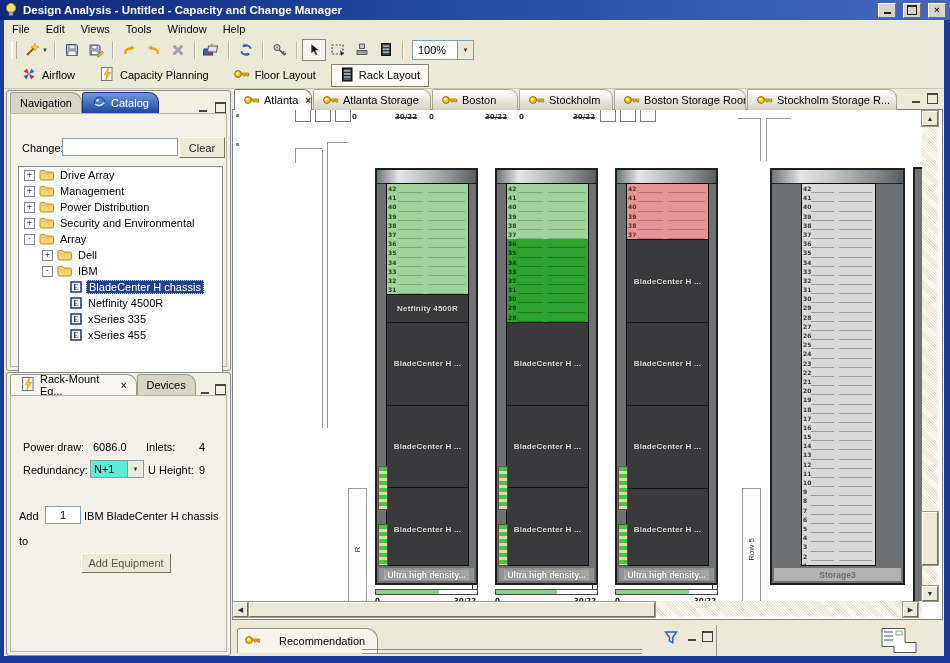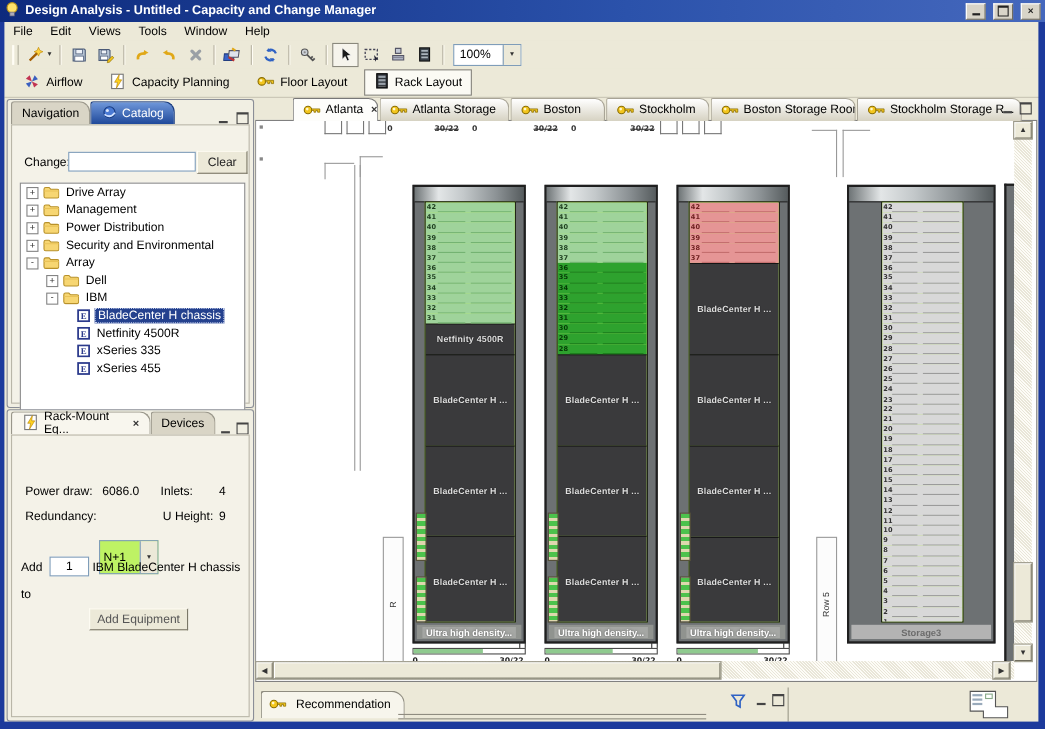--- a/index.html
+++ b/index.html
@@ -45,25 +45,25 @@
   .btn3d{background:#ece9d8;border:1px solid #7a7767;border-top-color:#fffdf4;border-left-color:#fffdf4;
          font:11px "Liberation Sans",sans-serif;color:#222;display:flex;align-items:center;justify-content:center;}
   #treebox{background:#fff;border:1px solid #8a8a8a;overflow:hidden;}
   .trow{height:16px;display:flex;align-items:center;gap:4px;white-space:nowrap;}
   .expander{width:9px;height:9px;border:1px solid #848484;background:#fff;font:8px/7px "DejaVu Sans Mono",monospace;
             text-align:center;color:#333;flex:none;}
   .tlabel{padding:0 2px;}
   .tlabel.sel{background:#24418e;color:#fff;border:1px dotted #c9d2ee;}
   
   .flabel{position:absolute;color:#000;}
-  .combo{position:absolute;display:flex;align-items:center;border:1px solid #7f9db9;background:#bef264;height:31px;box-sizing:border-box;margin-top:31px;}
+  .combo{position:absolute;display:flex;align-items:center;border:1px solid #7f9db9;background:#5eead4;height:18px;box-sizing:border-box;}
   .combo .cv{flex:1;padding:0 3px;overflow:hidden;white-space:nowrap;}
   
   #edframe{left:232px;top:109px;width:709px;height:509px;border:1px solid #808080;background:#fff;}
-  #edtabs{left:234px;top:88px;height:22px;display:flex;align-items:flex-end;margin-left:32px;}
+  #edtabs{left:234px;top:88px;height:22px;display:flex;align-items:flex-end;}
   .etab{display:flex;align-items:center;gap:4px;height:21px;padding:0 8px;box-sizing:border-box;
         background:linear-gradient(180deg,#ffffff,#d6d2c2);border:1px solid #a8a496;border-bottom:none;
         border-radius:2px 9px 0 0;margin-right:1px;white-space:nowrap;overflow:hidden;}
   .etab.active{background:#fdfdfb;border-color:#777;position:relative;z-index:3;}
   #canvas{left:233px;top:110px;width:689px;height:491px;background:#fff;overflow:hidden;}
   .frag{position:absolute;top:3px;font:bold 7px "DejaVu Sans",sans-serif;color:#333;}
   .frag.strike{text-decoration:line-through;}
   .deco{position:absolute;}
   
   .rack{position:absolute;top:58px;height:417px;background:#6d7173;border:2px solid #1f1f1f;box-sizing:border-box;}
@@ -93,21 +93,21 @@
   .mlab{position:absolute;font:bold 7px "DejaVu Sans",sans-serif;color:#222;}
   .rowlabel{position:absolute;width:17px;border:1px solid #9a9a9a;background:#fcfcfc;display:flex;align-items:center;justify-content:center;}
   .rowlabel span{transform:rotate(-90deg);font:8px "Liberation Sans",sans-serif;color:#333;white-space:nowrap;}
   
   .sb{background:repeating-linear-gradient(45deg,#e9e6d8 0 1px,#fdfcf7 1px 2px);}
   .sbbtn{background:#ece9d8;border:1px solid #fff;border-right-color:#716e5f;border-bottom-color:#716e5f;outline:1px solid #9c9989;
          display:flex;align-items:center;justify-content:center;font-size:7px;color:#333;box-sizing:border-box;}
   .sbthumb{background:#ece9d8;border:1px solid #fff;border-right-color:#716e5f;border-bottom-color:#716e5f;outline:1px solid #9c9989;box-sizing:border-box;}
   
   #recbar{left:232px;top:625px;width:480px;height:31px;background:#ece9d8;}
-  #rectab{position:absolute;left:5px;top:3px;height:24px;display:flex;align-items:center;gap:8px;padding:0 12px 0 6px;
+  #rectab{position:absolute;left:5px;top:3px;height:24px;display:flex;align-items:center;gap:18px;padding:0 12px 0 6px;
           background:#f7f5ec;border:1px solid #8f8c80;border-radius:3px 12px 0 0;border-bottom:none;}
   .dblline{position:absolute;height:3px;border-top:1px solid #8f8c80;border-bottom:1px solid #8f8c80;}
   #ovpane{left:716px;top:625px;width:228px;height:31px;background:#ece9d8;border-left:1px solid #9c9989;}
 </style>
 </head>
 <body>
 
 <div id="win">
 
   <div class="abs" id="titlebar">

